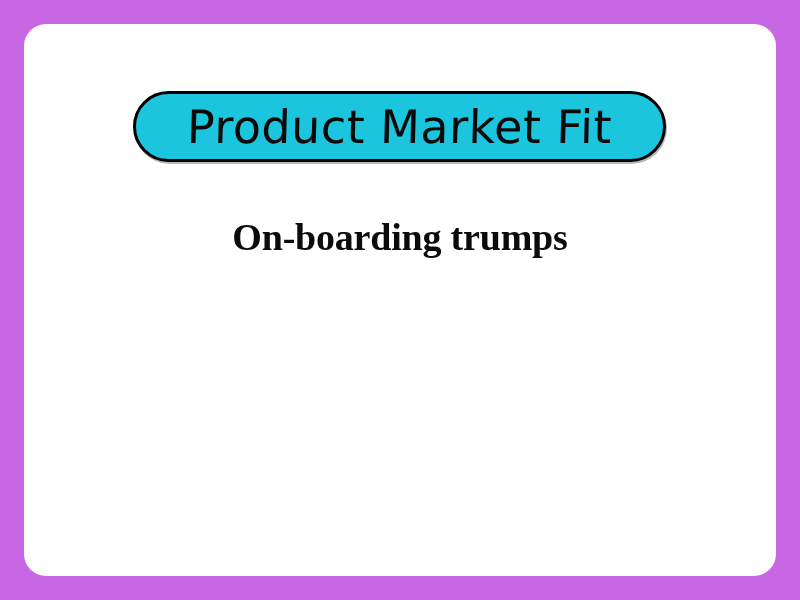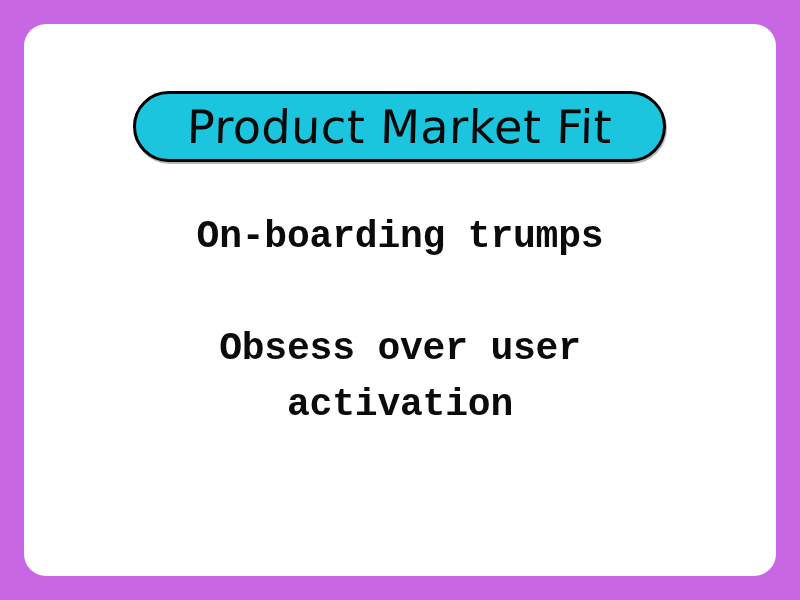--- a/index.html
+++ b/index.html
@@ -71,21 +71,21 @@
     left: 0;
     right: 0;
     top: 185px;           
     text-align: center;
     padding: 0 40px;
     box-sizing: border-box;
   }
 
   .body-paragraph {
     margin: 0;
-    font-family: Liberation Mono, monospace;
+    font-family: Liberation Serif, serif;
     font-size: 38px;
     font-weight: 700;
     line-height: 1.48;
     color: #0B0B0B;
     letter-spacing: -0.2px;
   }
 
   .paragraph-gap {
     height: 56px;
   }
@@ -106,22 +106,18 @@
     </div>
 
     <div id="body-block">
 
       <p class="body-paragraph" style="color: rgb(11, 11, 11);">
         <span class="body-line">On-boarding trumps</span>
       </p>
 
       <div class="paragraph-gap"></div>
 
-      <p class="body-paragraph" style="color: rgb(11, 11, 11);">
-        <span class="body-line">Obsess over user</span>
-        <span class="body-line">activation</span>
-      </p>
 
     </div>
 
   </div>
 
 </div>
 
 </body></html>

